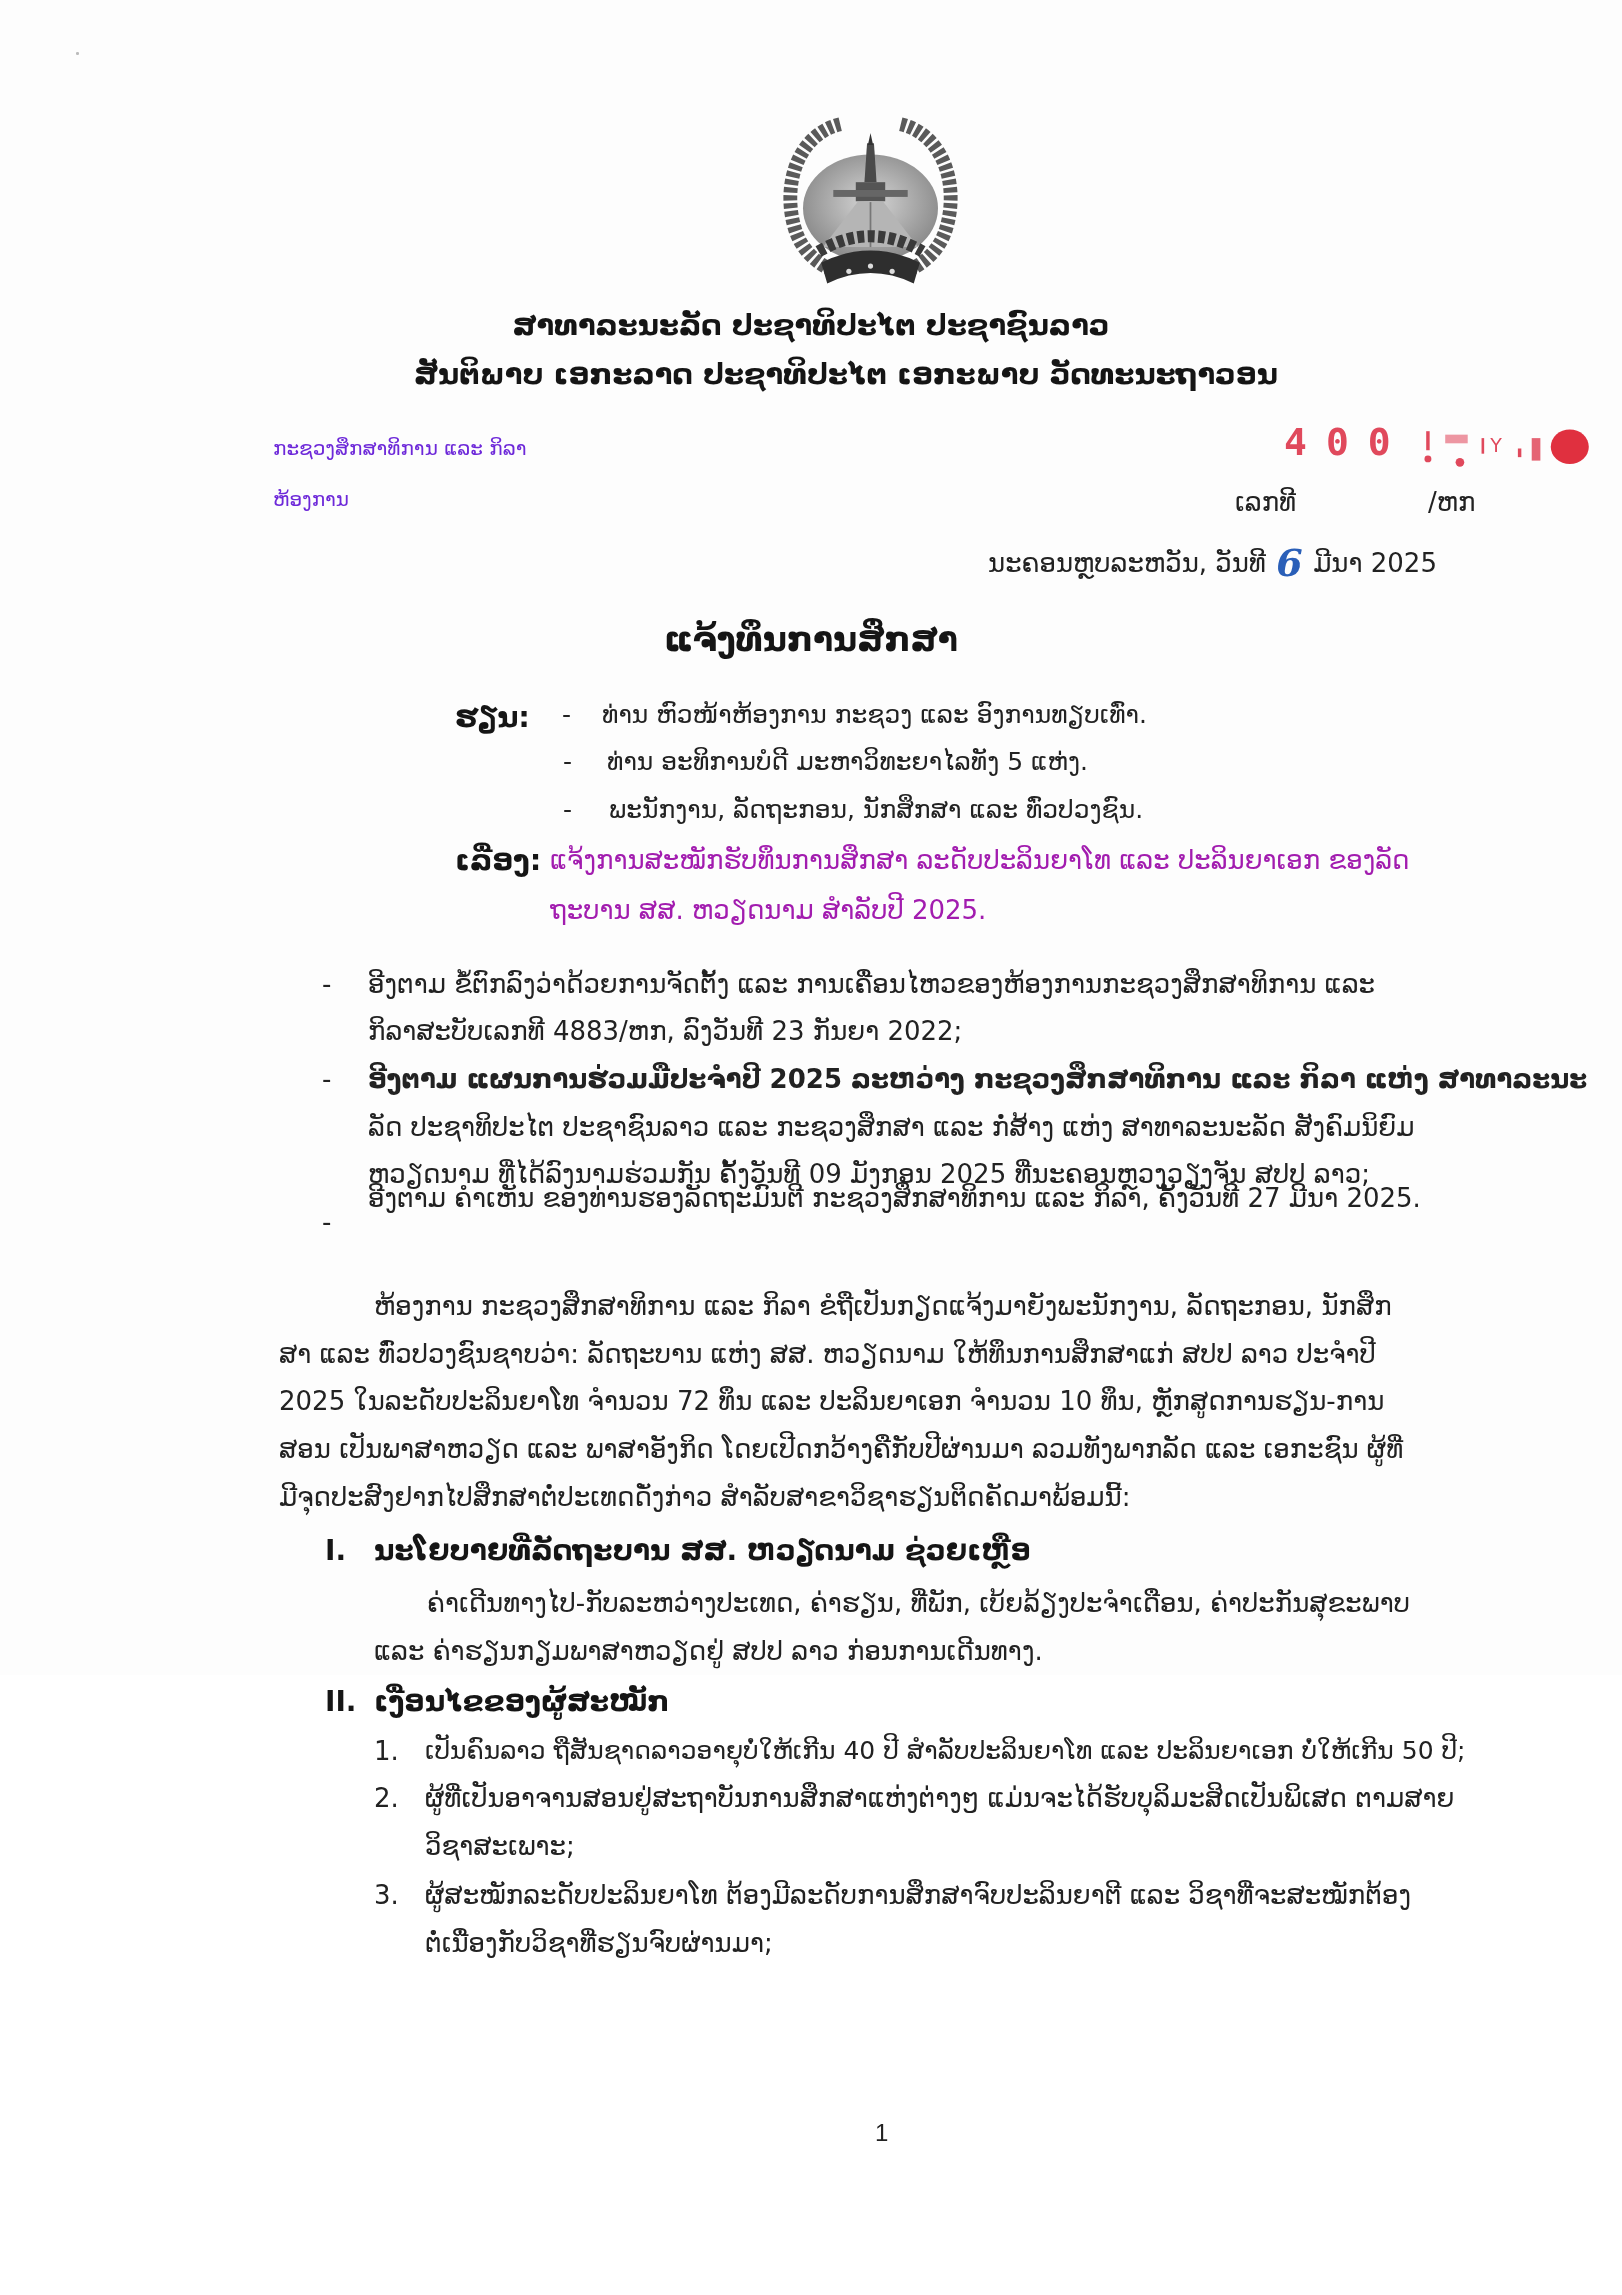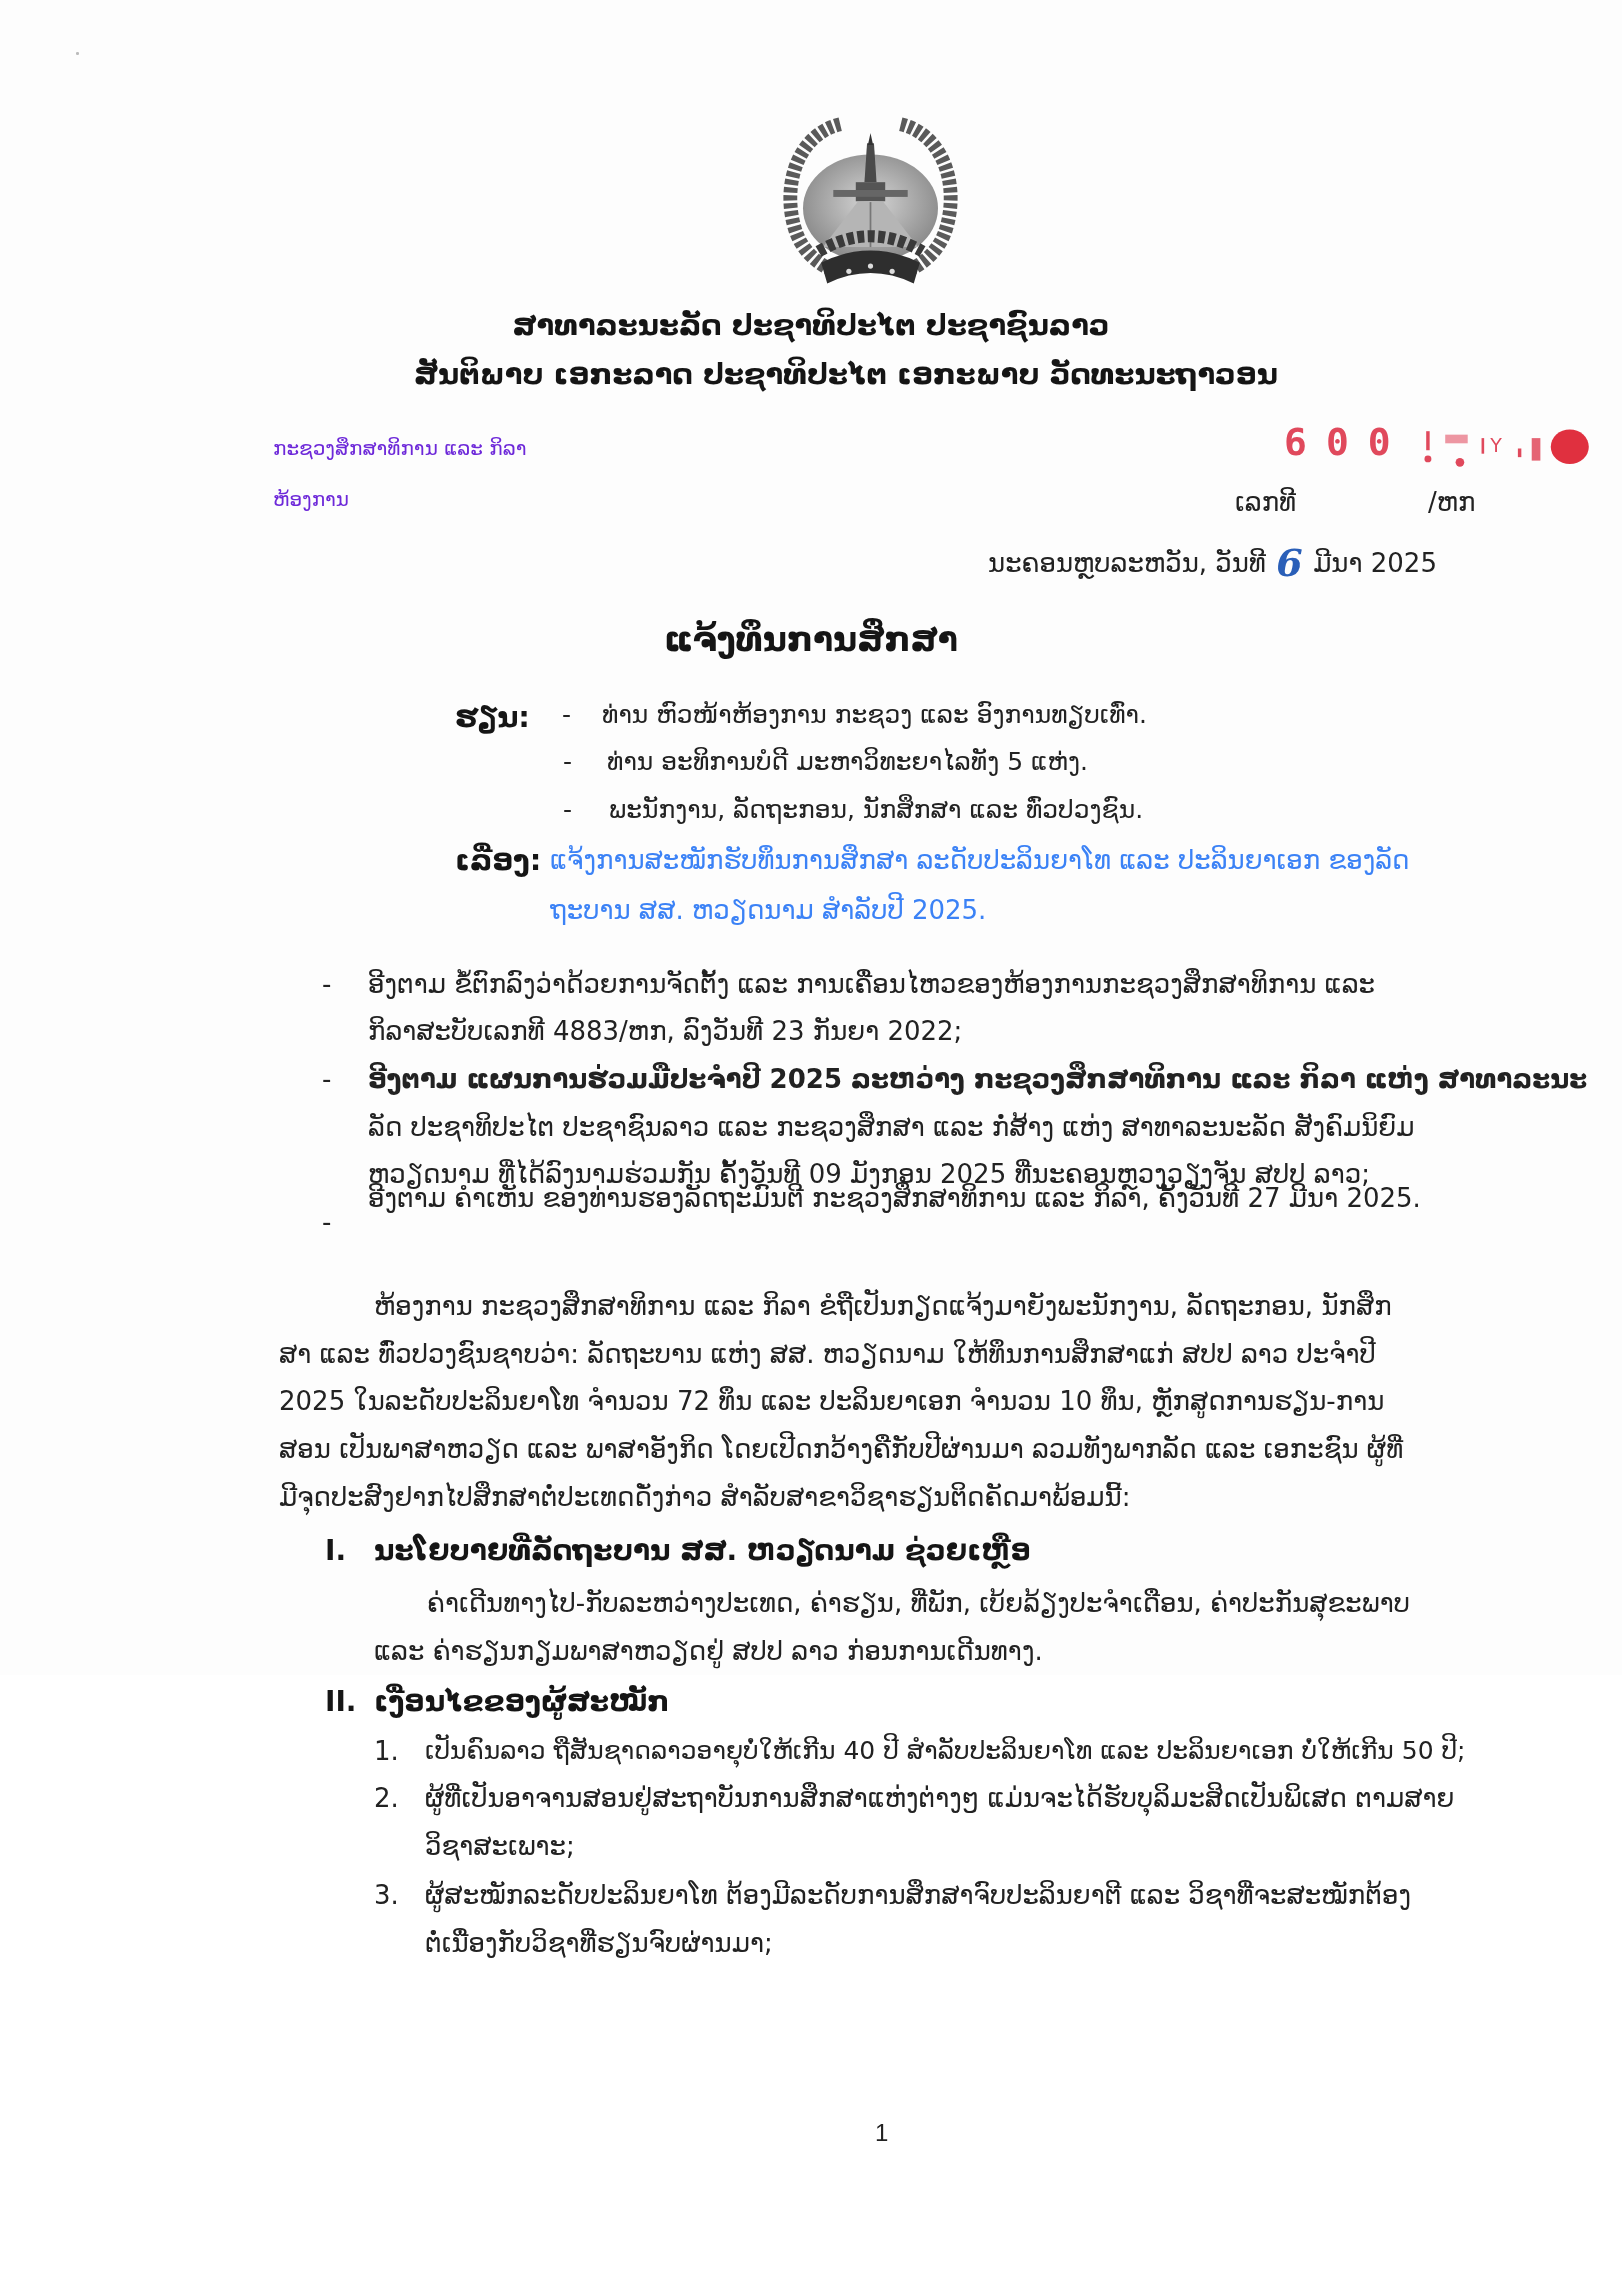--- a/index.html
+++ b/index.html
@@ -51,21 +51,21 @@
       font-size: 33px; font-weight: bold; color: #151515;
     }
 
     .label-bold { font-weight: bold; font-size: 29px; color: #151515; }
     .to-label { left: 455px; top: 700px; }
     .subject-label { left: 455px; top: 843px; }
 
     .to-item { font-size: 25px; color: #222; }
     .to-dash { font-size: 25px; color: #222; }
 
-    .subject-text { font-size: 26px; color: #3b82f6; }
+    .subject-text { font-size: 26px; color: #a21caf; }
 
     .ref-dash { font-size: 26px; color: #222; left: 322px; }
     .body-line { font-size: 26px; color: #222; }
 
     .section-head { font-size: 28px; font-weight: bold; color: #151515; }
     .num { font-size: 26px; color: #222; }
 
     .page-number { left: 875px; top: 2119px; font-size: 24px; color: #222; font-family: "Liberation Sans", sans-serif; }
 
     .scan-speck { position: absolute; left: 76px; top: 52px; width: 2.6px; height: 2.6px; background: #bbb; border-radius: 50%; }
@@ -108,21 +108,21 @@
         <circle cx="140" cy="198" r="3" fill="#ddd"></circle>
     </svg>
   </div>
 
   <div class="abs state-title l1">ສາທາລະນະລັດ ປະຊາທິປະໄຕ ປະຊາຊົນລາວ</div>
   <div class="abs state-title l2">ສັນຕິພາບ ເອກະລາດ ປະຊາທິປະໄຕ ເອກະພາບ ວັດທະນະຖາວອນ</div>
 
   <div class="abs org ministry">ກະຊວງສຶກສາທິການ ແລະ ກິລາ</div>
   <div class="abs org cabinet">ຫ້ອງການ</div>
 
-  <div class="abs stamp-num">600</div>
+  <div class="abs stamp-num">400</div>
   <div class="abs stamp-blot">
     <svg width="173" height="45" viewBox="0 0 200 52">
       <rect x="6" y="6" width="4" height="22" fill="#e0495c"></rect>
       <circle cx="8" cy="38" r="4" fill="#e0495c"></circle>
       <rect x="28" y="10" width="26" height="10" fill="#e66a7a" opacity="0.7"></rect>
       <circle cx="45" cy="42" r="5" fill="#e0495c"></circle>
       <rect x="70" y="14" width="3" height="18" fill="#e0495c"></rect>
       <text x="80" y="30" font-size="22" fill="#e0495c" font-family="DejaVu Sans, sans-serif">Y</text>
       <rect x="112" y="26" width="4" height="10" fill="#e0495c"></rect>
       <rect x="128" y="14" width="10" height="26" fill="#e0495c" opacity="0.85"></rect>

